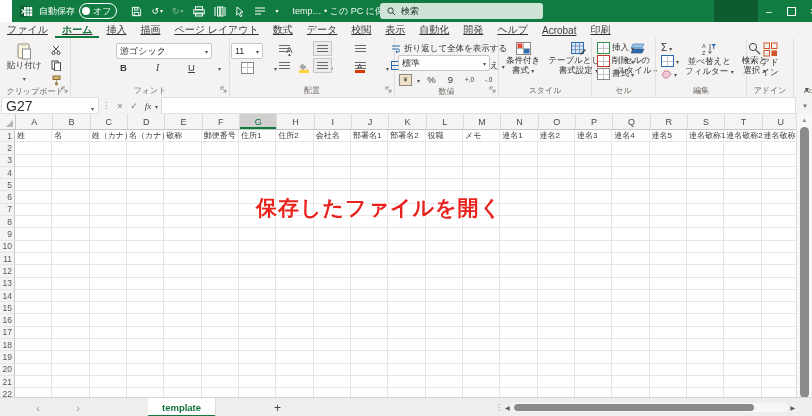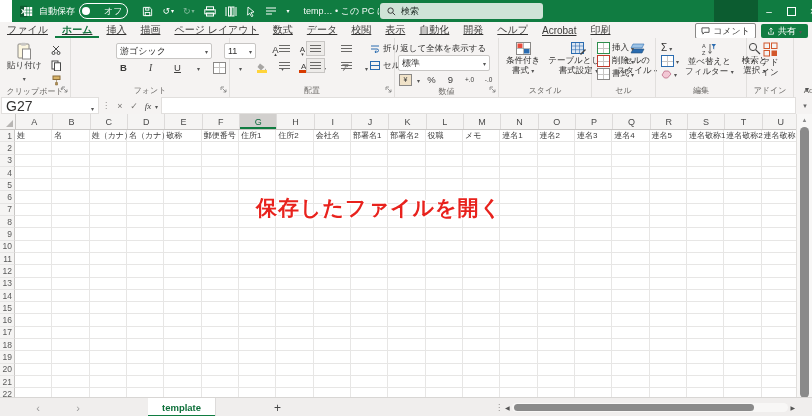--- a/index.html
+++ b/index.html
@@ -2,21 +2,21 @@
 <html><head>
 <meta charset="utf-8">
 <style>
   html,body{margin:0;padding:0;background:#d8d8d8;font-family:"Liberation Sans","DejaVu Sans",sans-serif;}
   .app{position:relative;width:812px;height:416px;background:#fff;overflow:hidden;font-size:10px;color:#323130;}
 
   
   .titlebar{position:absolute;left:12px;top:0;width:812px;height:22px;background:#107C41;display:flex;align-items:center;color:#fff;font-size:9px;}
   .titlebar .xlicon{width:13px;height:13px;margin:0 6px 0 8px;flex:0 0 auto;}
   .autosave{display:flex;align-items:center;gap:4px;margin-right:6px;white-space:nowrap;}
-  .pill{display:flex;align-items:center;border:1px solid #fff;border-radius:8px;height:12px;padding:1px 5px 1px 2px;gap:14px;cursor:pointer;}
+  .pill{display:flex;align-items:center;border:1px solid #fff;border-radius:8px;height:12px;padding:1px 5px 1px 2px;gap:3px;cursor:pointer;}
   .pill .knob{width:8px;height:8px;border-radius:50%;background:#fff;}
   .qat{display:flex;align-items:center;gap:9px;margin:0 8px;}
   .qat .qbtn{display:flex;align-items:center;line-height:1;cursor:pointer;}
   .qat svg{display:block;}
   .dim{opacity:.45;}
   .tchev{font-size:6px;margin-left:1px;}
   .doc-title{margin-left:6px;white-space:nowrap;opacity:.95;display:flex;align-items:center;gap:4px;}
   .searchbox{position:absolute;left:368px;top:3px;width:156px;height:16px;background:#cfe3d7;border-radius:3px;display:flex;align-items:center;gap:5px;padding-left:7px;color:#1f2b25;cursor:text;}
   .acctblock{position:absolute;left:702px;top:0;width:44px;height:22px;background:#0c5c30;}
   .winbtns{position:absolute;right:0;top:0;height:22px;display:flex;}
@@ -37,21 +37,21 @@
   .rgroup{position:relative;display:flex;flex-direction:column;border-right:1px solid #e1dfdd;padding:3px 3px 0 3px;flex:0 0 auto;}
   .rgroup-body{flex:1;display:flex;align-items:flex-start;}
   .rgroup-label{height:13px;display:flex;align-items:center;justify-content:center;font-size:8px;color:#696764;white-space:nowrap;}
   .launcher{position:absolute;right:2px;bottom:2px;cursor:pointer;}
   .bigbtn{display:flex;flex-direction:column;align-items:center;justify-content:flex-start;gap:1px;padding:1px 4px;cursor:pointer;border-radius:2px;}
   .bigbtn .cap{font-size:8.5px;color:#323130;text-align:center;line-height:1.15;white-space:nowrap;}
   .chev::after{content:"▾";font-size:6px;color:#555;}
   .smallicons{display:flex;flex-direction:column;gap:3px;margin:3px 2px 0 4px;}
   .sic{width:14px;height:12px;display:flex;align-items:center;justify-content:center;cursor:pointer;font-size:9px;color:#4a4a4a;}
   .fontgrid{display:flex;flex-direction:column;gap:2px;margin-top:2px;}
-  .frow{display:flex;align-items:center;gap:12px;padding-left:42px;}
+  .frow{display:flex;align-items:center;gap:19px;padding-left:42px;}
   .combo{background:#fff;border:1px solid #c8c6c4;border-radius:2px;height:14px;display:flex;align-items:center;justify-content:space-between;font-size:9px;padding:0 3px;cursor:pointer;color:#323130;}
   .fbtn{min-width:13px;height:13px;display:flex;align-items:center;justify-content:center;font-size:9.5px;color:#3b3a39;cursor:pointer;border-radius:2px;padding:0 1px;}
   .bld{font-weight:bold;}
   .itl{font-style:italic;font-family:"Liberation Serif",serif;}
   .und{text-decoration:underline;}
   .colorbar{display:block;width:10px;height:3px;margin-top:-1px;}
   .stack{display:flex;flex-direction:column;align-items:center;line-height:1;}
   .lines3{width:11px;height:7px;background:repeating-linear-gradient(to bottom,#6b6a68 0 1px,transparent 1px 3px);}
   .alico{width:17px;height:13px;display:flex;align-items:center;justify-content:center;cursor:pointer;border:1px solid transparent;}
   .alico.sel{border-color:#c8c6c4;background:#edebe9;}
@@ -191,35 +191,20 @@
         <span class="rtab">数式</span>
         <span class="rtab">データ</span>
         <span class="rtab">校閲</span>
         <span class="rtab">表示</span>
         <span class="rtab">自動化</span>
         <span class="rtab">開発</span>
         <span class="rtab">ヘルプ</span>
         <span class="rtab">Acrobat</span>
         <span class="rtab">印刷</span>
       </div>
-    <div class="tabrow-right">
-      <span class="btn-comment">
-        <svg width="9" height="8" viewBox="0 0 10 9">
-            <path d="M1 1h8v5H4L2 8V6H1z" fill="none" stroke="#444"></path>
-          </svg>
-        <span>コメント</span>
-      </span>
-      <span class="btn-share">
-        <svg width="8" height="8" viewBox="0 0 10 10">
-            <path d="M5 7V1.5 M3 3.2 5 1.2l2 2 M2 6v3h6V6" fill="none" stroke="#fff"></path>
-          </svg>
-        <span>共有</span>
-        <span class="chev"></span>
-      </span>
-    </div>
   </div>
 
   <div class="ribbon">
 
     <div class="rgroup" style="width:64px">
       <div class="rgroup-body">
         <div class="bigbtn">
           <svg width="15" height="18" viewBox="0 0 15 18">
               <rect x="1" y="2" width="11" height="14" rx="1" fill="#fdf7e0" stroke="#8a8886"></rect>
               <rect x="4" y="0.8" width="5" height="3" rx="1" fill="#c8c6c4"></rect>

